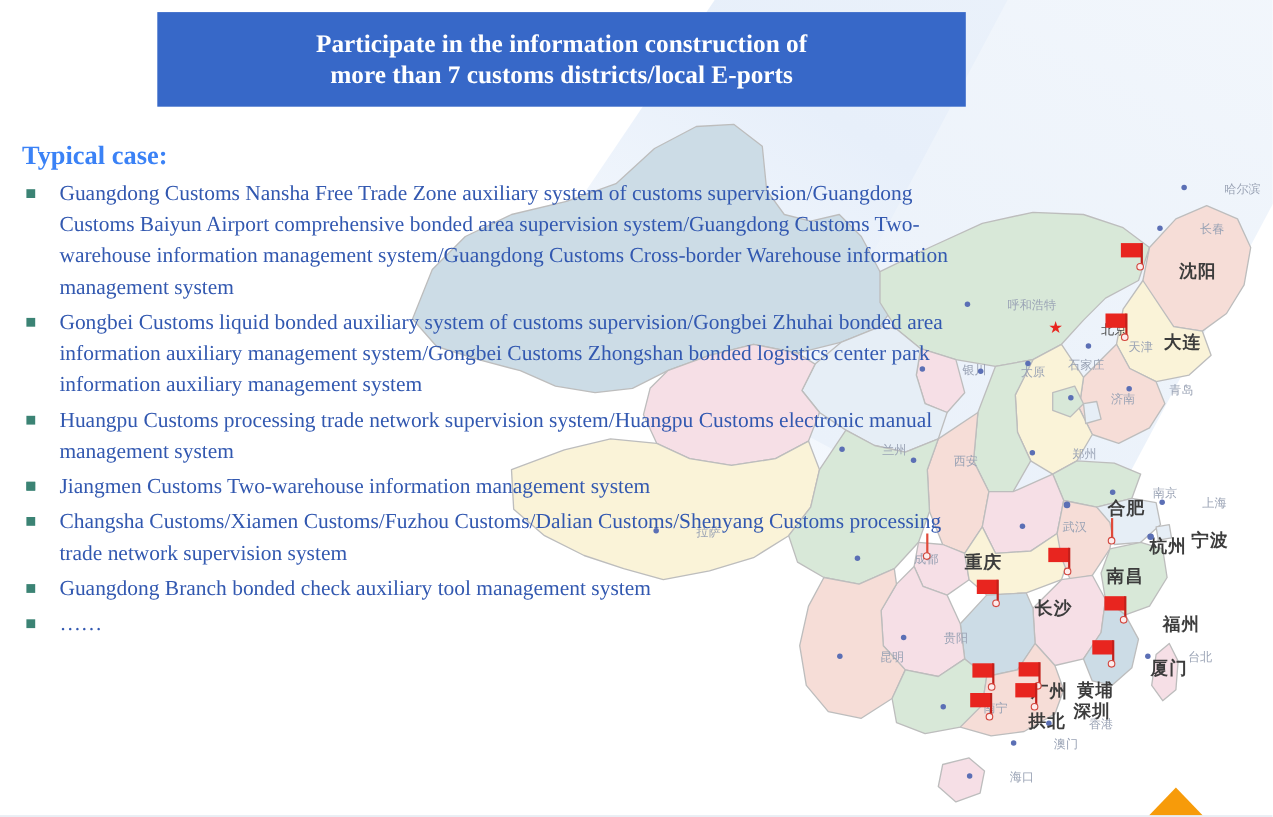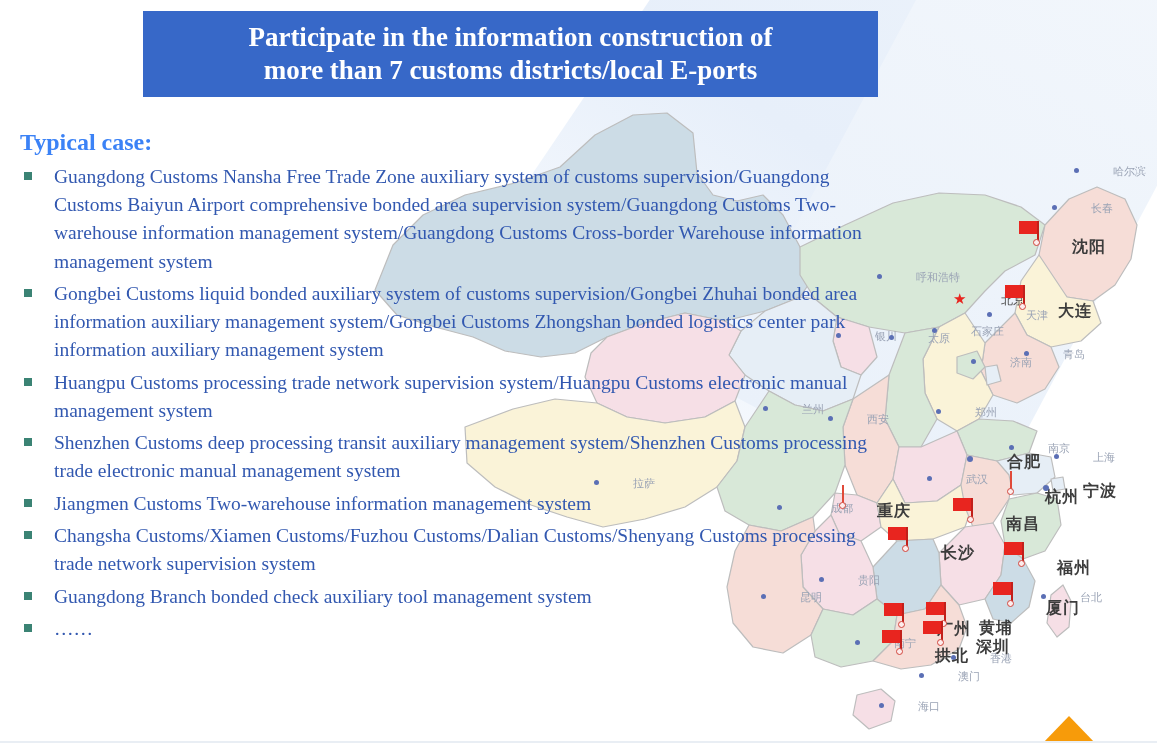--- a/index.html
+++ b/index.html
@@ -69,21 +69,21 @@
   #title-banner{
     position:absolute;left:143px;top:11px;width:735px;height:86px;
     background:#3768c8;
     display:flex;align-items:center;justify-content:center;
     box-sizing:border-box;
   }
   #title-text{
     color:#ffffff;
     font-family:"Liberation Serif",serif;
     font-weight:bold;
-    font-size:27px;
+    font-size:23px;
     line-height:1.22;
     text-align:center;
     padding:0 14px;
   }
 
   
   #content{
     position:absolute;left:18px;top:128px;width:860px;
   }
   #typical-case{
@@ -332,21 +332,21 @@
       <span>more than 7 customs districts/local E-ports</span>
     </div>
   </div>
 
   <div id="content">
     <div id="typical-case">Typical case:</div>
     <ul class="bullets" id="bullet-list">
         <li><span class="sq"></span><span>Guangdong Customs Nansha Free Trade Zone auxiliary system of customs supervision/Guangdong Customs Baiyun Airport comprehensive bonded area supervision system/Guangdong Customs Two-warehouse information management system/Guangdong Customs Cross-border Warehouse information management system</span></li>
         <li><span class="sq"></span><span>Gongbei Customs liquid bonded  auxiliary system of customs supervision/Gongbei Zhuhai bonded area information auxiliary management system/Gongbei Customs Zhongshan bonded logistics center park information auxiliary management system</span></li>
         <li><span class="sq"></span><span>Huangpu Customs processing trade network supervision system/Huangpu Customs electronic manual management system</span></li>
-        <li><span class="sq"></span><span>Shenzhen Customs deep processing transit auxiliary management system/Shenzhen Customs processing trade electronic manual management system</span></li>
+        <li><span class="sq"></span></li>
         <li><span class="sq"></span><span>Jiangmen Customs Two-warehouse information management system</span></li>
         <li><span class="sq"></span><span>Changsha Customs/Xiamen Customs/Fuzhou Customs/Dalian Customs/Shenyang Customs processing trade network supervision system</span></li>
         <li><span class="sq"></span><span>Guangdong Branch bonded check auxiliary tool management system</span></li>
         <li><span class="sq"></span><span>……</span></li>
       </ul>
   </div>
 
   <div id="orange-tri"></div>
   <div id="bottom-rule"></div>
 </div>

